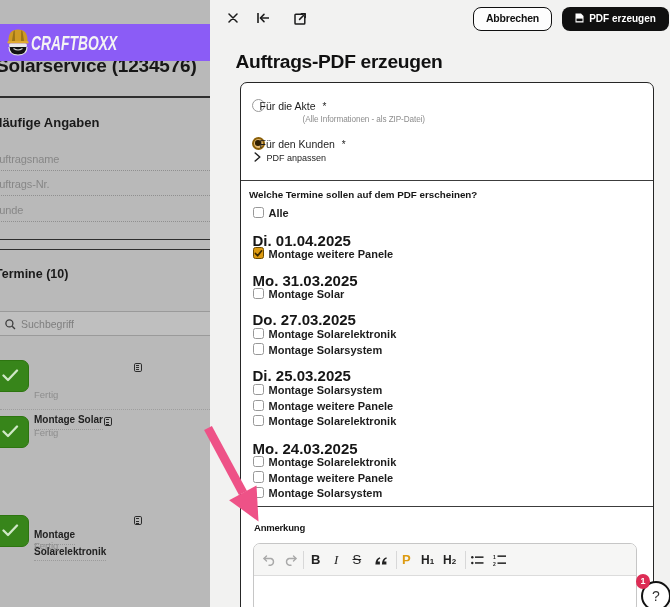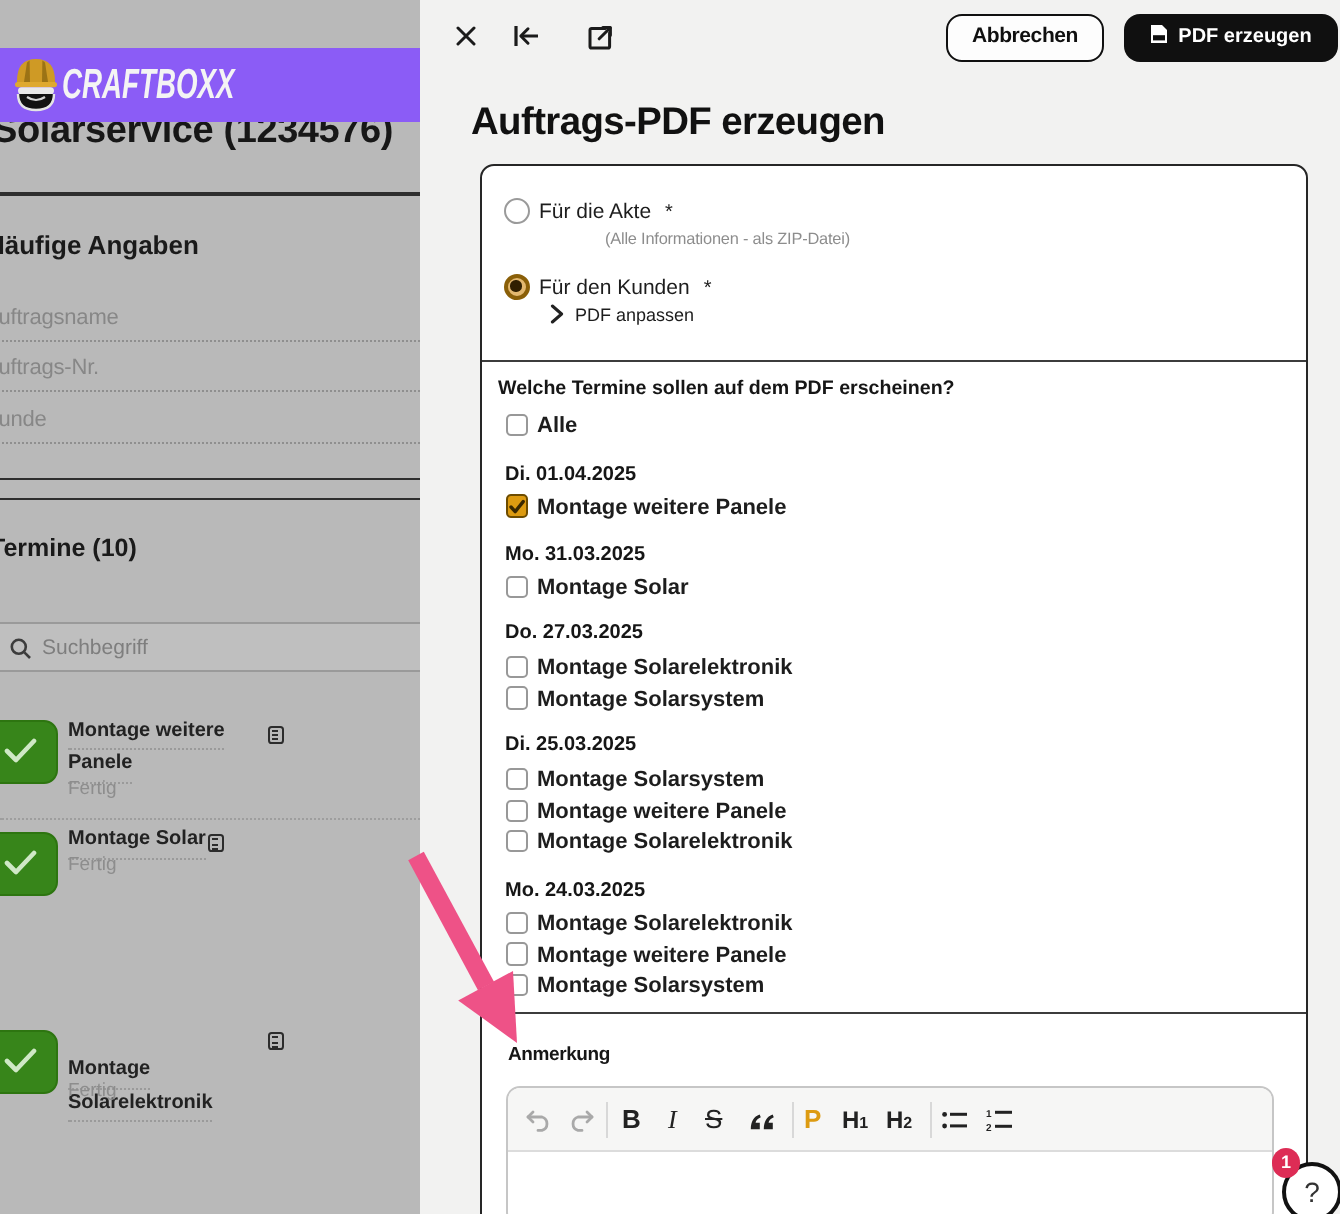--- a/index.html
+++ b/index.html
@@ -32,33 +32,33 @@
   .hicon { position:absolute; top:13px; }
   #btn-cancel { position:absolute; left:263px; top:7px; width:79px; height:24px; background:#fdfdfd; border:1.8px solid #101010; border-radius:8px; font-size:10.5px; letter-spacing:-0.2px; font-weight:bold; color:#101010; text-align:center; line-height:20px; }
   #btn-pdf { position:absolute; left:352px; top:7px; width:107px; height:24px; background:#101010; border-radius:8px; color:#fff; font-size:10px; font-weight:bold; text-align:center; line-height:24px; }
   #d-title { position:absolute; left:25.5px; top:50.5px; font-size:19.2px; font-weight:bold; color:#111; letter-spacing:-0.3px;}
 
   #box { position:absolute; left:29.5px; top:81.5px; width:414px; height:540px; background:#fff; border:1.5px solid #262626; border-radius:7px; }
 
   .radio { position:absolute; left:11.5px; width:13px; height:13px; border:1.4px solid #9a9a9a; border-radius:50%; background:#fff;}
   .radio.checked { border:2.3px solid #8a5f08; background:#e3b870; }
   .radio.checked::after { content:""; position:absolute; left:1.4px; top:1.4px; width:5.6px; height:5.6px; border-radius:50%; background:#301f00; }
-  .rlabel { position:absolute; left:29px; font-size:10.5px; color:#1d1d1d; white-space:nowrap;}
+  .rlabel { position:absolute; left:19px; font-size:10.5px; color:#1d1d1d; white-space:nowrap;}
   .star { font-size:10px; margin-left:7px; }
   .rsub { position:absolute; left:29px; font-size:8.2px; letter-spacing:-0.1px; color:#8d8d8d; white-space:nowrap;margin-left:33px;}
-  #anpassen { position:absolute; left:34px; top:69.5px; font-size:9px; color:#1d1d1d;}
+  #anpassen { position:absolute; left:13px; top:69.5px; font-size:9px; color:#1d1d1d;}
   #sep1 { position:absolute; left:0; top:97px; width:100%; border-top:1.2px solid #3c3c3c;}
   #sep2 { position:absolute; left:0; top:423px; width:100%; border-top:1.2px solid #3c3c3c;}
   #q { position:absolute; left:8.5px; top:106px; font-size:9.8px; font-weight:bold; color:#161616; white-space:nowrap;}
 
   .cbrow { position:absolute; left:12px; white-space:nowrap; height:13px;}
   .cb { display:inline-block; width:11.5px; height:11.5px; border:1.2px solid #989898; border-radius:2.5px; background:#fff; vertical-align:top; }
   .cb.on { background:#dd9b11; border:1.2px solid #6d4c00; position:relative;}
   .cblabel { font-size:11px; color:#1d1d1d; margin-left:4.5px; vertical-align:top; position:relative; top:0.5px;font-weight:bold;}
-  .dhead { position:absolute; left:12px; font-size:10px; font-weight:bold; color:#161616; white-space:nowrap;}
+  .dhead { position:absolute; left:12px; font-size:15px; font-weight:bold; color:#161616; white-space:nowrap;}
 
   #anm { position:absolute; left:44px; top:522px; font-size:9.5px; letter-spacing:-0.2px; font-weight:bold; color:#161616;}
   #editor { position:absolute; left:43px; top:543px; width:384px; height:70px; border:1.2px solid #c6c6c6; border-radius:7px; background:#fff; overflow:hidden;}
   #toolbar { position:absolute; left:0; top:0; width:100%; height:32px; background:#f6f6f5; border-bottom:1px solid #dcdcdc;}
   .tb { position:absolute; top:0; height:32px; line-height:32px; color:#222; }
   .tdiv { position:absolute; top:7px; width:1px; height:18px; background:#d8d8d8; }
   svg.tb { height:auto; }
 
   #badge { position:absolute; left:636px; top:574px; width:14px; height:14.5px; background:#dd2c55; border-radius:50%; color:#fff; font-size:9px; font-weight:bold; text-align:center; line-height:14.5px; z-index:30;}
   #help { position:absolute; left:641px; top:581px; width:30px; height:30px; background:#fff; border:2.2px solid #111; border-radius:50%; color:#333; font-size:14px; text-align:center; line-height:27px; z-index:29;}
@@ -82,21 +82,20 @@
         <line x1="7.2" y1="7.2" x2="10" y2="10" stroke="#3c3c3c" stroke-width="1.3"></line>
       </svg>
     <span>Suchbegriff</span>
   </div>
 
   <div class="gcheck" style="top:360px;">
       <svg width="17" height="13" viewBox="0 0 17 13">
         <path d="M1.5 6.5 L6 11 L15 1.5" fill="none" stroke="#cfe8c6" stroke-width="2.3" stroke-linecap="round" stroke-linejoin="round"></path>
       </svg>
     </div>
-  <div class="t-title" style="top:358.5px;"><span>Montage weitere</span><br><span>Panele</span></div>
   <div class="t-sub" style="top:389px;">Fertig</div>
   <div class="note" style="left:134px; top:362.5px;">
       <i></i>
       <i></i>
       <i></i>
     </div>
   <div class="dotsep" style="top:409px;"></div>
 
   <div class="gcheck" style="top:415.5px;">
       <svg width="17" height="13" viewBox="0 0 17 13">

